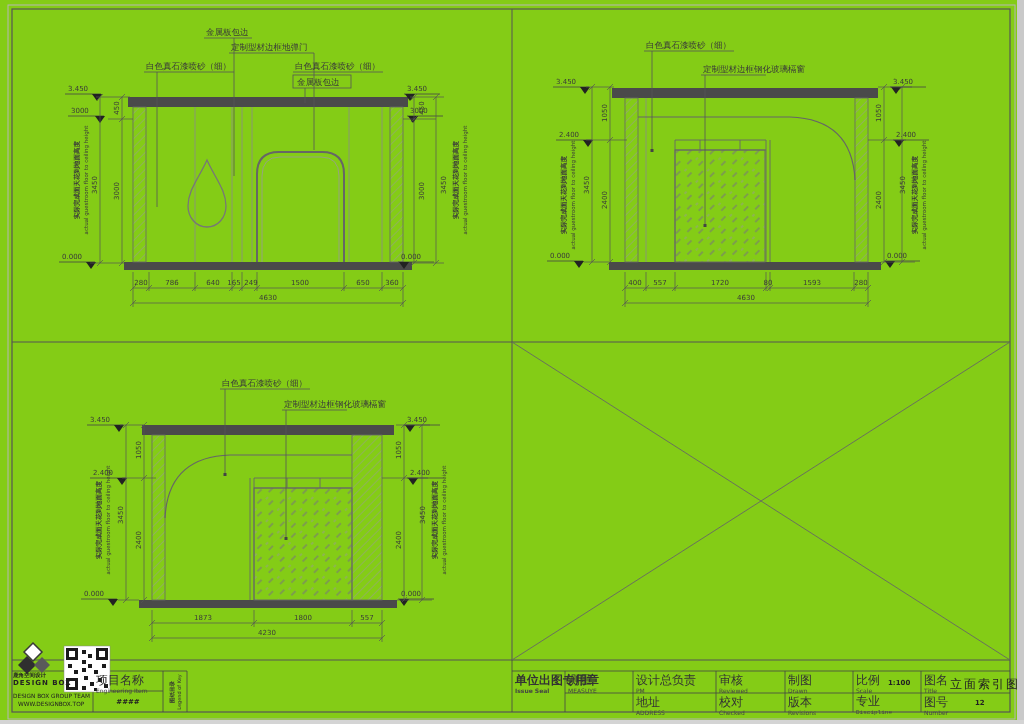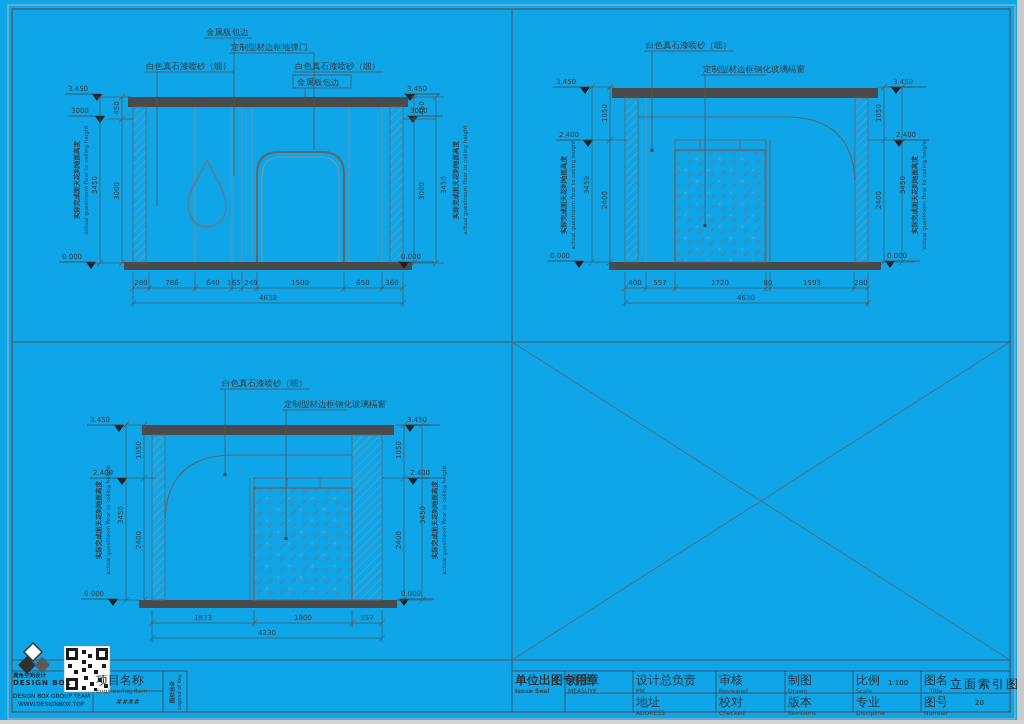--- a/index.html
+++ b/index.html
@@ -1,27 +1,27 @@
 <!DOCTYPE html>
 <html><head>
 <meta charset="utf-8">
 <style>
   html,body{margin:0;padding:0;background:#fff;}
-  #stage{position:relative;width:1024px;height:724px;background:#0ea5e9;overflow:hidden;
+  #stage{position:relative;width:1024px;height:724px;background:#84cc16;overflow:hidden;
          font-family:"DejaVu Sans",sans-serif;color:#333;}
   svg text{font-family:"DejaVu Sans",sans-serif;fill:#3a3a3a;}
   .cn{font-size:8.5px;}
   .dim{font-size:7px;}
   .lvl{font-size:7px;}
   .vcn{font-size:6.5px;font-weight:bold;}
   .ven{font-size:5.5px;}
   .tb-cell{position:absolute;line-height:1.15;}
   .tb-cn{display:block;font-size:12px;color:#333;white-space:nowrap;}
   .tb-en{display:block;font-size:6px;color:#444;white-space:nowrap;}
-  .tb-val{position:absolute;font-size:7px;color:#222;white-space:nowrap;}
+  .tb-val{position:absolute;font-size:7px;color:#222;white-space:nowrap;font-weight:bold;}
   .tb-val-big{position:absolute;font-size:12px;color:#222;white-space:nowrap;letter-spacing:2px;}
   .logo-line{position:absolute;white-space:nowrap;color:#222;}
   .vtab{position:absolute;left:163px;top:671px;width:24px;height:41px;}
   .vtab-inner{position:absolute;left:50%;top:50%;transform:translate(-50%,-50%) rotate(-90deg);text-align:center;}
   .vtab-inner .a{display:block;font-size:5.5px;font-weight:bold;white-space:nowrap;}
   .vtab-inner .b{display:block;font-size:5px;white-space:nowrap;}
   .edge-r{position:absolute;right:0;top:0;width:7px;height:724px;background:#c9c9c9;}
   .edge-b{position:absolute;left:0;bottom:0;width:1024px;height:4px;background:#d4d4d4;}
 </style>
 </head>
@@ -499,31 +499,31 @@
 </div>
 <div class="tb-cell" style="left:788px;top:696px;">
   <span class="tb-cn">版本</span>
   <span class="tb-en">Revisions</span>
 </div>
 <div class="tb-cell" style="left:856px;top:674px;">
   <span class="tb-cn">比例</span>
   <span class="tb-en">Scale</span>
 </div>
 <div class="tb-val" style="left:888px;top:679px;">1:100</div>
-<div class="tb-cell" style="left:856px;top:696px;">
+<div class="tb-cell" style="left:856px;top:696px;font-family:Liberation Mono, monospace;">
   <span class="tb-cn">专业</span>
   <span class="tb-en">Discipline</span>
 </div>
-<div class="tb-cell" style="left:924px;top:674px;text-align:center;">
+<div class="tb-cell" style="left:924px;top:674px;">
   <span class="tb-cn">图名</span>
   <span class="tb-en">Title</span>
 </div>
 <div class="tb-val-big" style="left:950px;top:676px;">立面索引图</div>
 <div class="tb-cell" style="left:924px;top:696px;">
   <span class="tb-cn">图号</span>
   <span class="tb-en">Number</span>
 </div>
-<div class="tb-val" style="left:975px;top:699px;">20</div>
+<div class="tb-val" style="left:975px;top:699px;">12</div>
 
 <div class="edge-r"></div>
 <div class="edge-b"></div>
 
 </div>
 
 </body></html>

